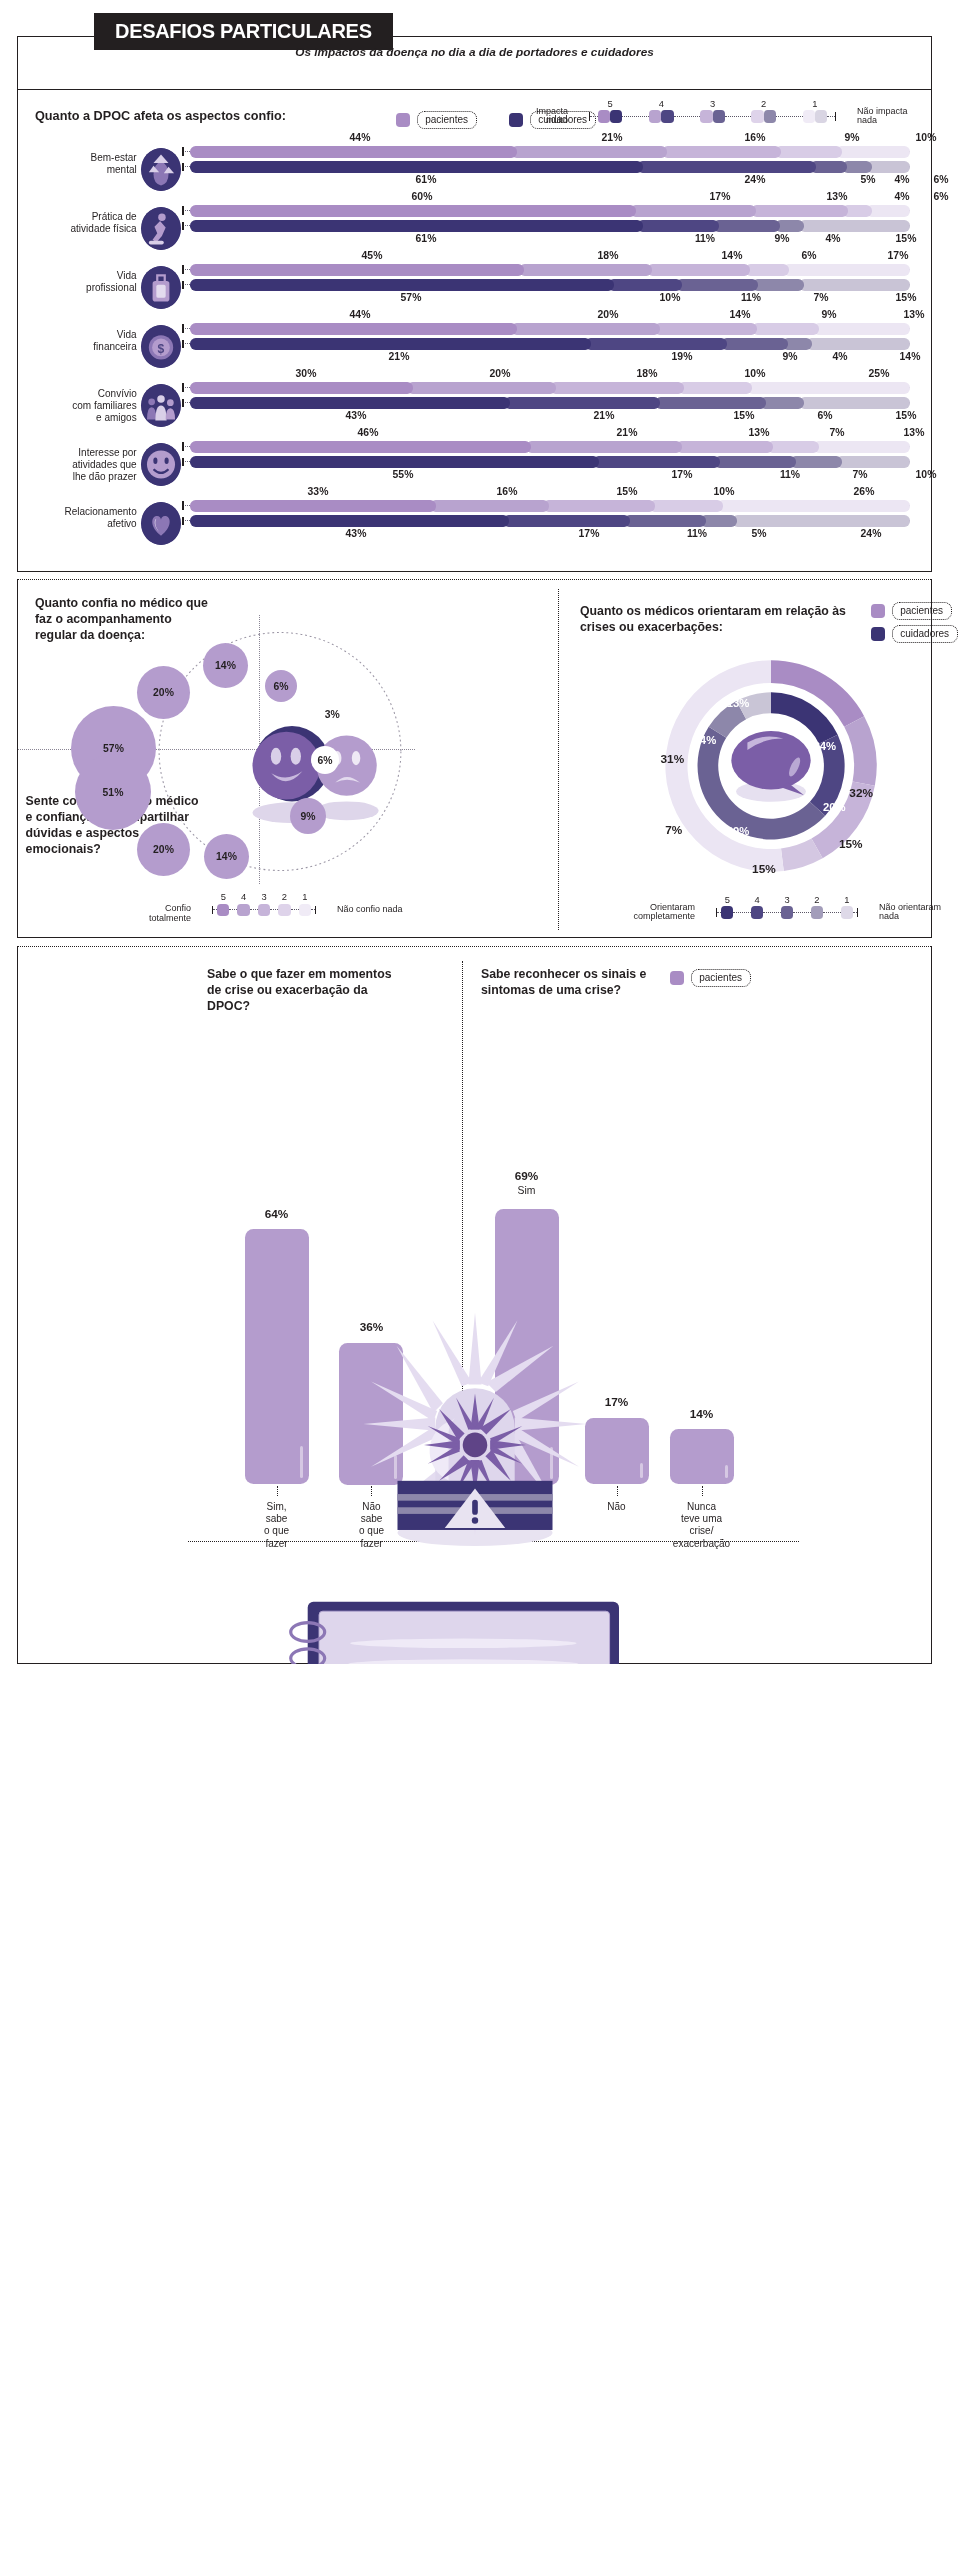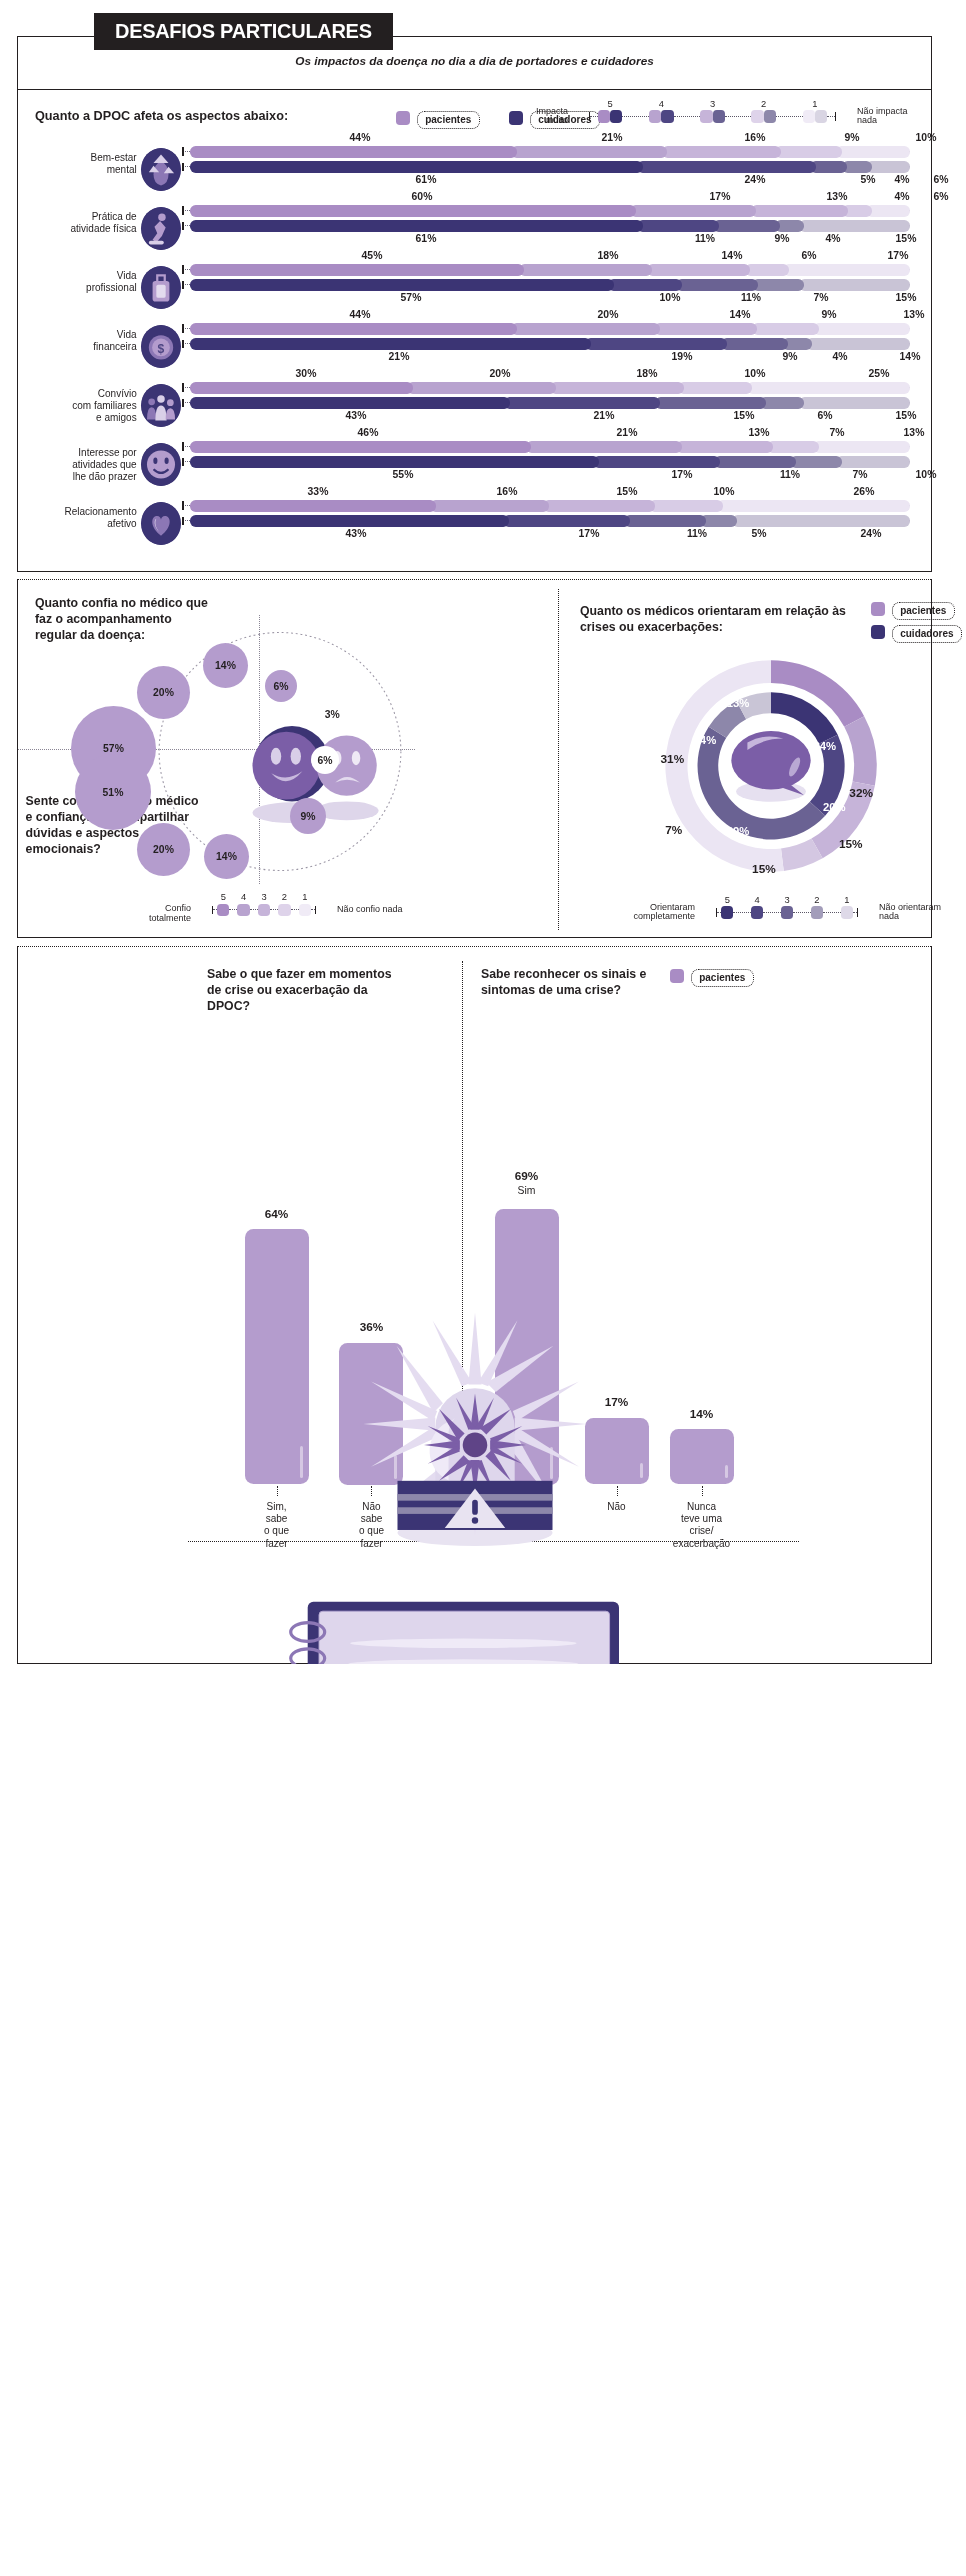--- a/index.html
+++ b/index.html
@@ -31,21 +31,21 @@
     background: #231f20;
     color: #fff;
     font-weight: bold;
     font-size: 20px;
     letter-spacing: -0.3px;
     padding: 6.6px 21px 7.6px 21px;
     z-index: 4;
   }
   .hdr-sub {
     position: absolute;
-    left: 0; right: 0; top: 54px;
+    left: 0; right: 0; top: 45px;
     text-align: center;
     font-style: italic;
     font-weight: bold;
     font-size: 11.8px;
     z-index: 4;
   }
 
   
   .sec1 {
     position: relative;
@@ -53,21 +53,21 @@
     border-left: 1.5px solid #231f20;
     border-right: 1.5px solid #231f20;
     border-bottom: 1.5px solid #231f20;
     padding: 13.2px 0 17px 0;
   }
   .s1-top { position: relative; height: 32px; }
   .s1-title {
     position: absolute; left: 17px; top: 5.7px;
     font-weight: bold; font-size: 12.7px;
   }
-  .legend-pair { position: absolute; display: flex; gap: 6.6px; font-weight: bold; }
+  .legend-pair { position: absolute; display: flex; align-items: center; gap: 6.6px; }
   .lg-swatch { width: 14px; height: 14px; border-radius: 3.8px; }
   .lg-pill {
     border: 1.2px dotted #231f20;
     border-radius: 7.6px;
     padding: 0.9px 7.6px 1.9px 7.6px;
     font-size: 10px;
     line-height: 1.3;
   }
   .s1-legend { left: 378px; top: 7.6px; }
   .s1-legend2 { left: 491px; top: 7.6px; }
@@ -218,21 +218,21 @@
 <div class="page">
 
   <div class="header">
     <div class="hdr-frame"></div>
     <div class="hdr-tag">DESAFIOS PARTICULARES</div>
     <div class="hdr-sub">Os impactos da doença no dia a dia de portadores e cuidadores</div>
   </div>
 
   <div class="sec1">
     <div class="s1-top">
-      <div class="s1-title">Quanto a DPOC afeta os aspectos abaixo:</div>
+      <div class="s1-title">Quanto a DPOC afeta os aspectos confio:</div>
 
       <div class="legend-pair s1-legend">
         <div class="lg-swatch" style="background:#a98cc4"></div>
         <div class="lg-pill">pacientes</div>
       </div>
       <div class="legend-pair s1-legend2">
         <div class="lg-swatch" style="background:#3b3474"></div>
         <div class="lg-pill">cuidadores</div>
       </div>
 

